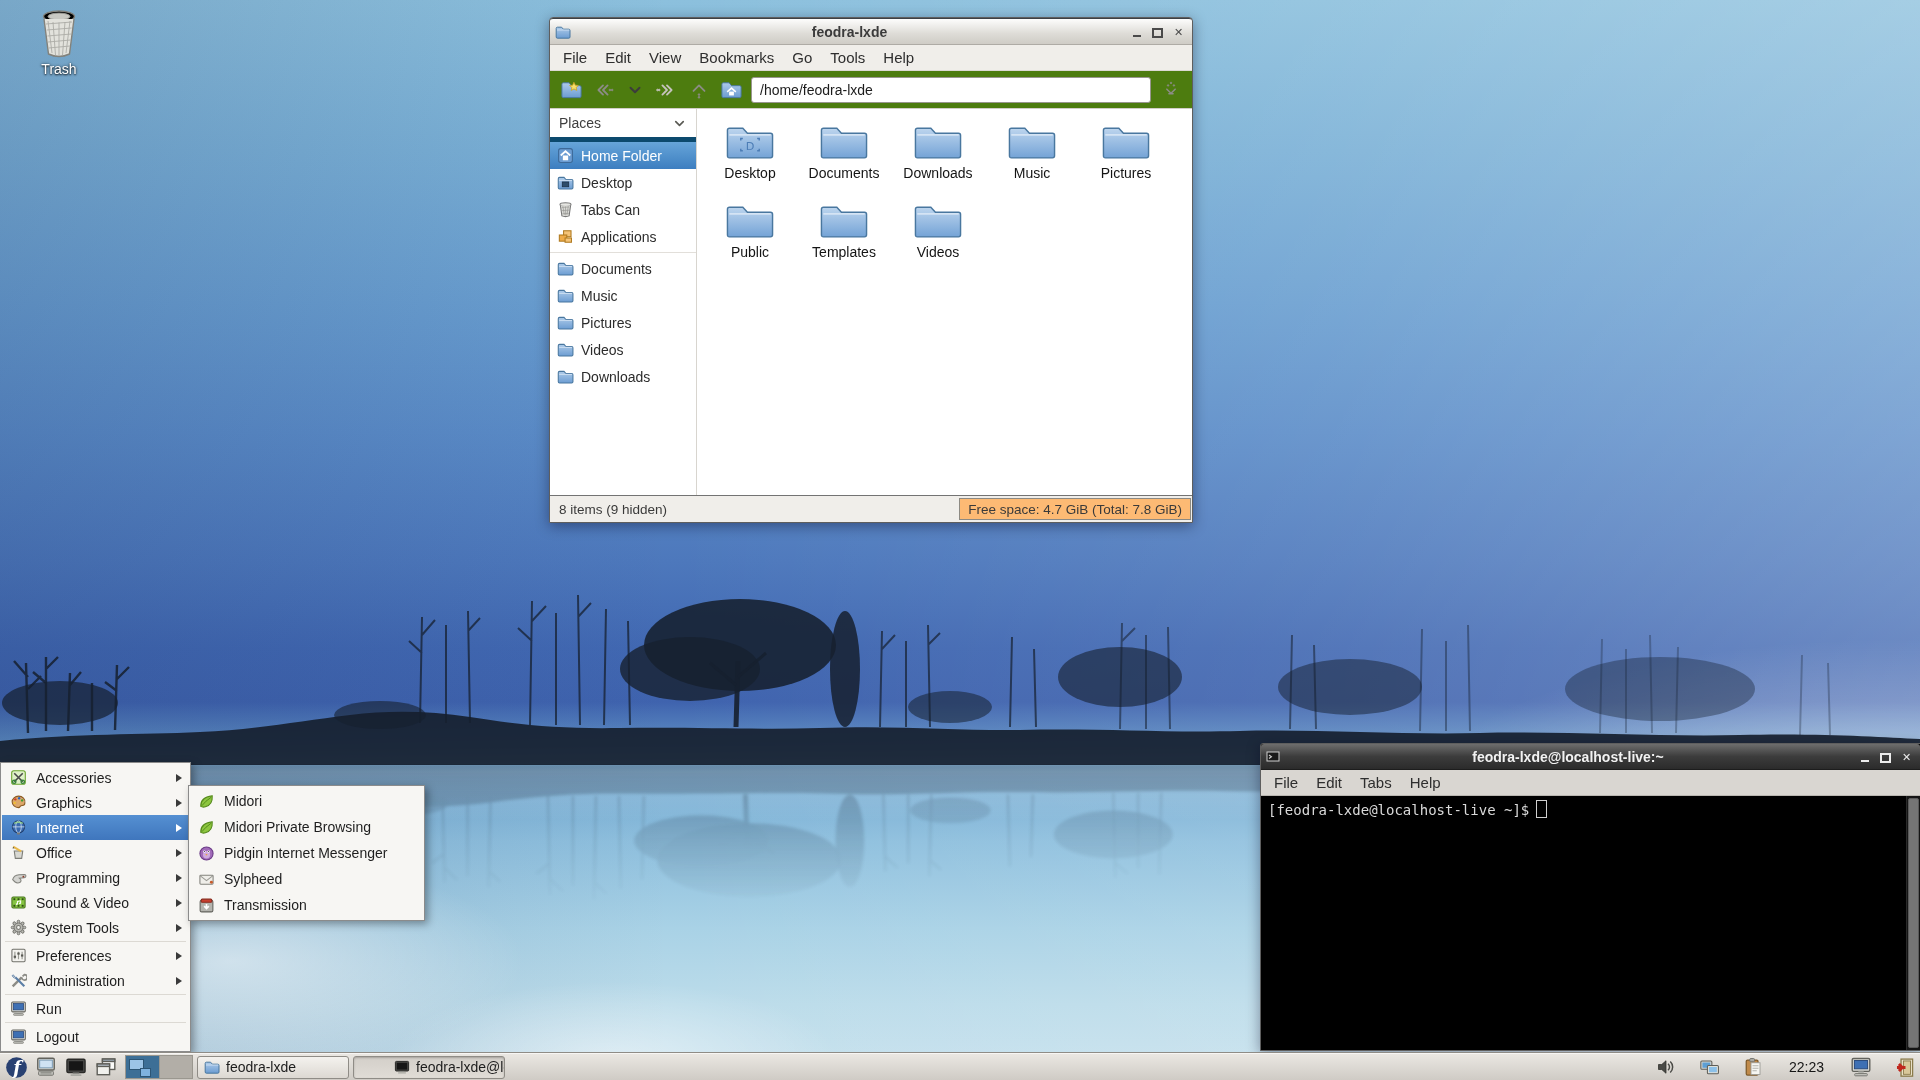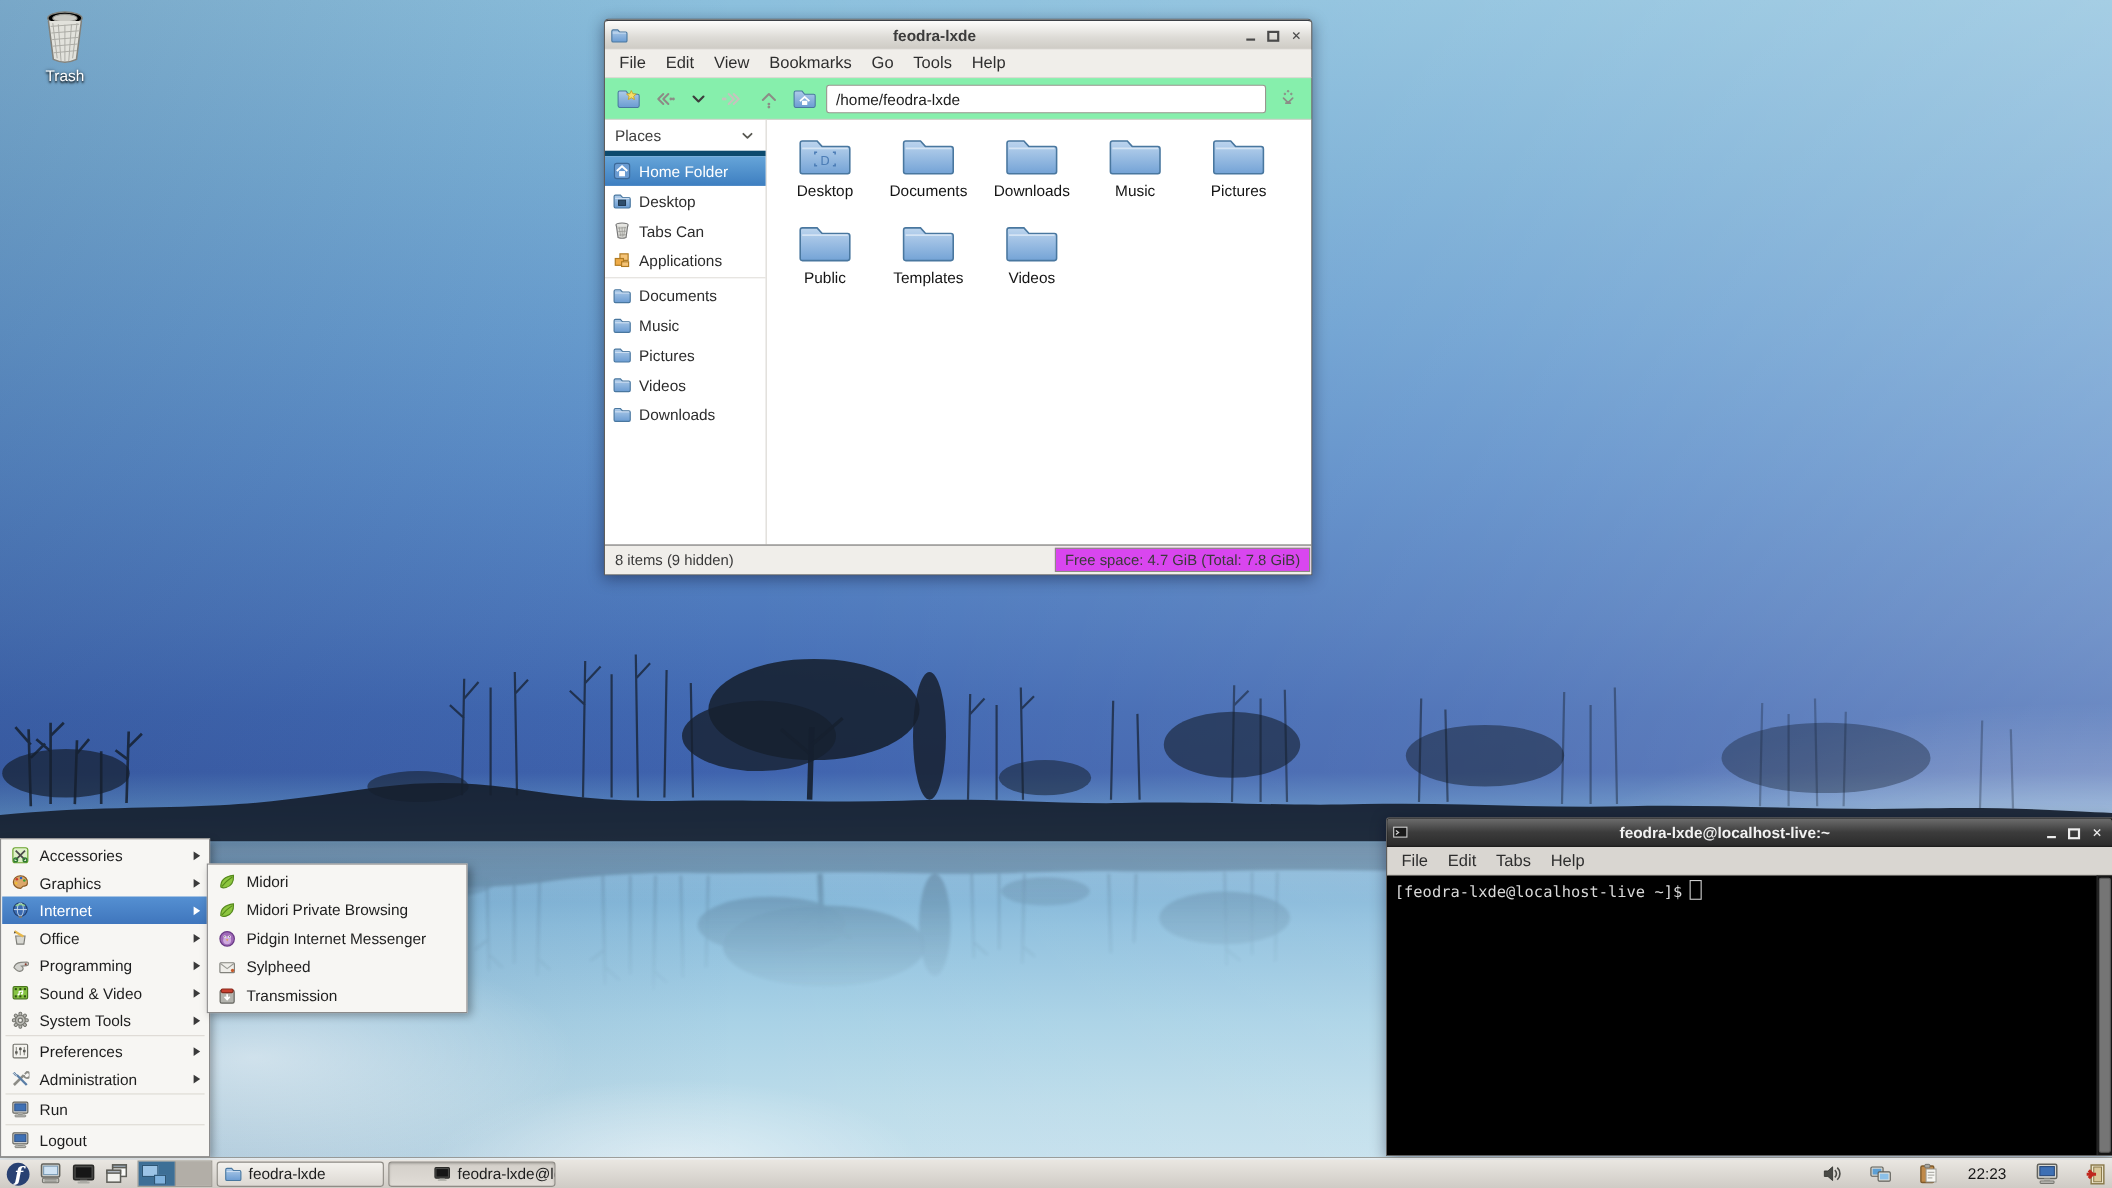--- a/index.html
+++ b/index.html
@@ -47,40 +47,40 @@
     font-family:"DejaVu Sans",sans-serif;}
   .dark .wbtn .bar{background:#ececec;} .dark .wbtn .box{border-color:#ececec;}
   .dark .wbtn .x{color:#ececec;}
   .menubar{height:25px;flex:0 0 25px;display:flex;align-items:center;padding:0 4px;
     font-size:15px;color:#2e2e2e;background:#f0eeea;border-bottom:1px solid #dcd9d3;}
   .menubar .mitem{padding:3px 9px;cursor:default;}
 
   
   .fm{left:549px;top:17px;width:642px;height:504px;background:#f0eeea;}
   .toolbar{height:37px;flex:0 0 37px;display:flex;align-items:center;gap:8px;padding:0 9px;
-    background:#86efac;border-bottom:1px solid #d1cec8;}
+    background:#4d7c0f;border-bottom:1px solid #d1cec8;}
   .tbtn{width:24px;height:24px;display:flex;align-items:center;justify-content:center;}
   .addressbar{flex:1;height:24px;border:1px solid #99968f;border-radius:3px;background:#fff;
     padding:0 8px;font-size:14px;color:#1c1c1c;font-family:"Liberation Sans",sans-serif;outline:none;}
   .fm-body{flex:1;display:flex;background:#fff;min-height:0;}
   .sidebar{width:146px;flex:0 0 146px;border-right:1px solid #d8d5cf;display:flex;
     flex-direction:column;font-size:14px;color:#2c2c2c;background:#fff;}
   .side-header{height:28px;display:flex;align-items:center;padding:0 9px;color:#3e3e3e;
     border-bottom:5px solid #0c4a6e;}
   .side-header .chev{margin-left:auto;}
   .place{height:27px;display:flex;align-items:center;gap:7px;padding:0 7px;cursor:default;}
   .place.selected{background:linear-gradient(#66a5d9,#3d7ec0);color:#fff;}
   .side-sep{height:1px;background:#e2dfda;margin:2px 0;}
   .files{flex:1;padding:12px 6px;display:grid;grid-template-columns:repeat(5,94px);
     grid-auto-rows:79px;align-content:start;}
   .file{display:flex;flex-direction:column;align-items:center;font-size:14px;color:#141414;cursor:default;}
   .file .fname{margin-top:3px;}
   .statusbar{height:26px;flex:0 0 26px;display:flex;align-items:center;background:#f0eeea;
     border-top:1px solid #737373;padding:0 1px 0 9px;font-size:13.5px;color:#3a3a3a;}
-  .free-space{margin-left:auto;border:1px solid #8d8a83;padding:2.5px 8px;background:#d946ef;}
+  .free-space{margin-left:auto;border:1px solid #8d8a83;padding:2.5px 8px;background:#fdba74;}
 
   
   .term{left:1260px;top:743px;width:659px;height:306px;background:#000;border-radius:3px 0 0 0;}
   .term .menubar{background:#d9d6d1;border-bottom:1px solid #b9b6b0;}
   .term-body{flex:1;position:relative;background:#000;padding:4px 20px 4px 7px;
     font-family:"DejaVu Sans Mono",monospace;font-size:14px;color:#d9d9d9;min-height:0;}
   .cursor{display:inline-block;width:9px;height:16px;border:1px solid #cfcfcf;
     margin-left:7px;vertical-align:-3px;}
   .vscroll{position:absolute;top:0;right:0;bottom:0;width:13px;background:#151515;
     border-left:1px solid #2a2a2a;}

